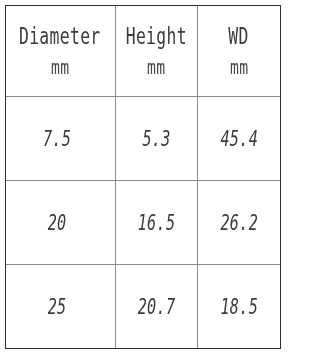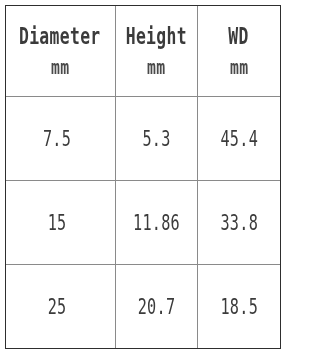--- a/index.html
+++ b/index.html
@@ -60,39 +60,38 @@
 
   
   thead tr { height: 90px; }
   .head-cell {
     display: flex;
     flex-direction: column;
     align-items: center;
     justify-content: center;
     height: 90px;
     line-height: 1.05;
-    font-weight: bold;
   }
   .head-name {
     font-size: 20px;
     letter-spacing: 0.4px;
     transform: scaleX(0.82) scaleY(1.12);
     transform-origin: center center;
     color: #3b3b3b;
   }
   .head-unit {
     font-size: 18px;
     margin-top: 11px;
     letter-spacing: 0.4px;
     transform: scaleX(0.82) scaleY(1.12);
     transform-origin: center center;
     color: #4a4a4a;
   }
 
-  tbody tr { height: 59px; }
+  tbody tr { height: 59px; font-style: italic; }
 
   .cell-val {
     display: block;
     font-size: 19px;
     letter-spacing: 0.3px;
     transform: scaleX(0.80) scaleY(1.14);
     transform-origin: center center;
     color: #3b3b3b;
   }
   
@@ -139,27 +138,27 @@
           </td>
         <td class="col-height">
             <span class="cell-val">5.3</span>
           </td>
         <td class="col-wd">
             <span class="cell-val">45.4</span>
           </td>
       </tr>
       <tr>
         <td class="col-diameter">
-            <span class="cell-val">15</span>
+            <span class="cell-val">20</span>
           </td>
         <td class="col-height">
-            <span class="cell-val">11.86</span>
+            <span class="cell-val">16.5</span>
           </td>
         <td class="col-wd">
-            <span class="cell-val">33.8</span>
+            <span class="cell-val">26.2</span>
           </td>
       </tr>
       <tr>
         <td class="col-diameter">
             <span class="cell-val">25</span>
           </td>
         <td class="col-height">
             <span class="cell-val">20.7</span>
           </td>
         <td class="col-wd">

